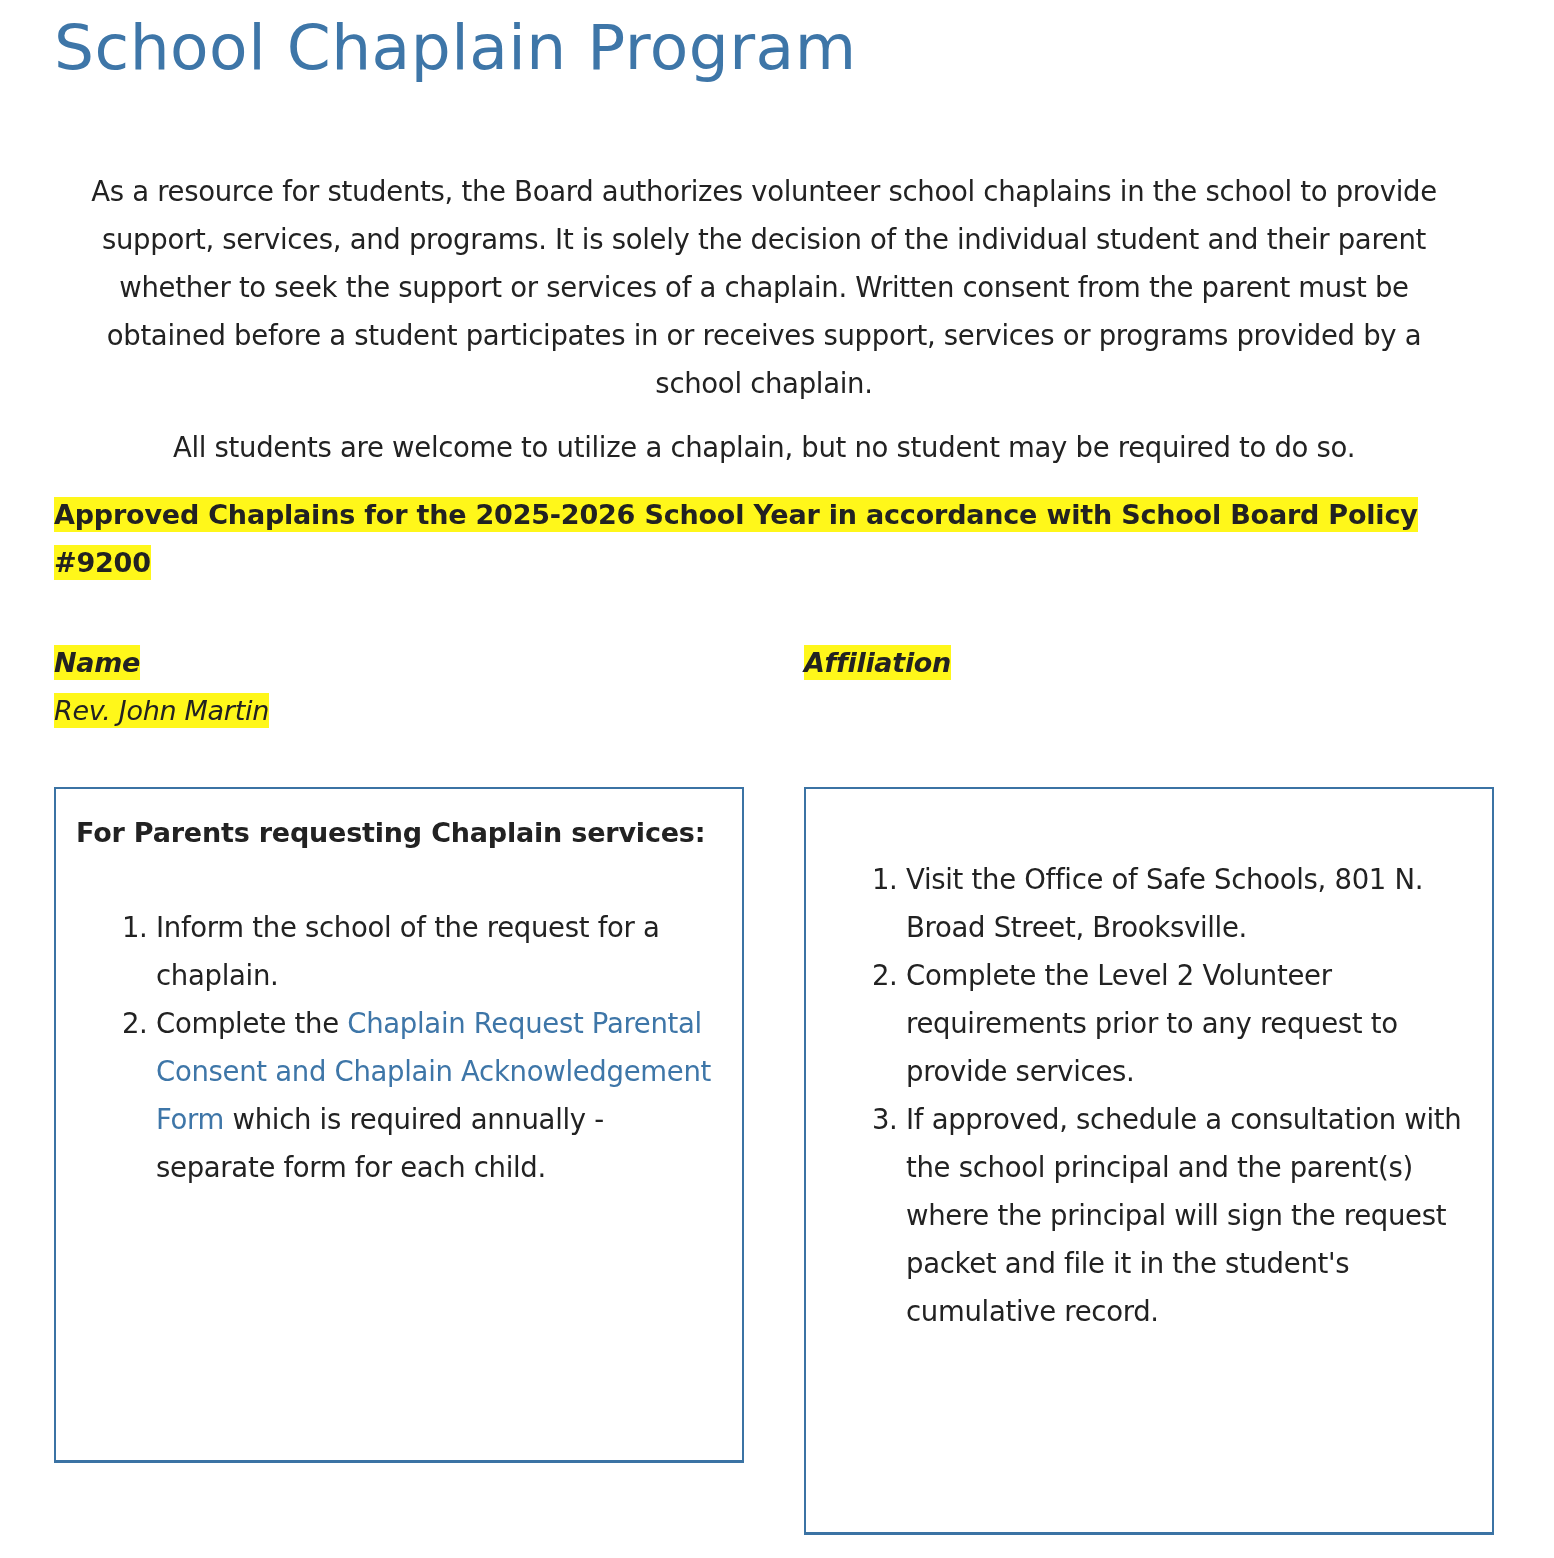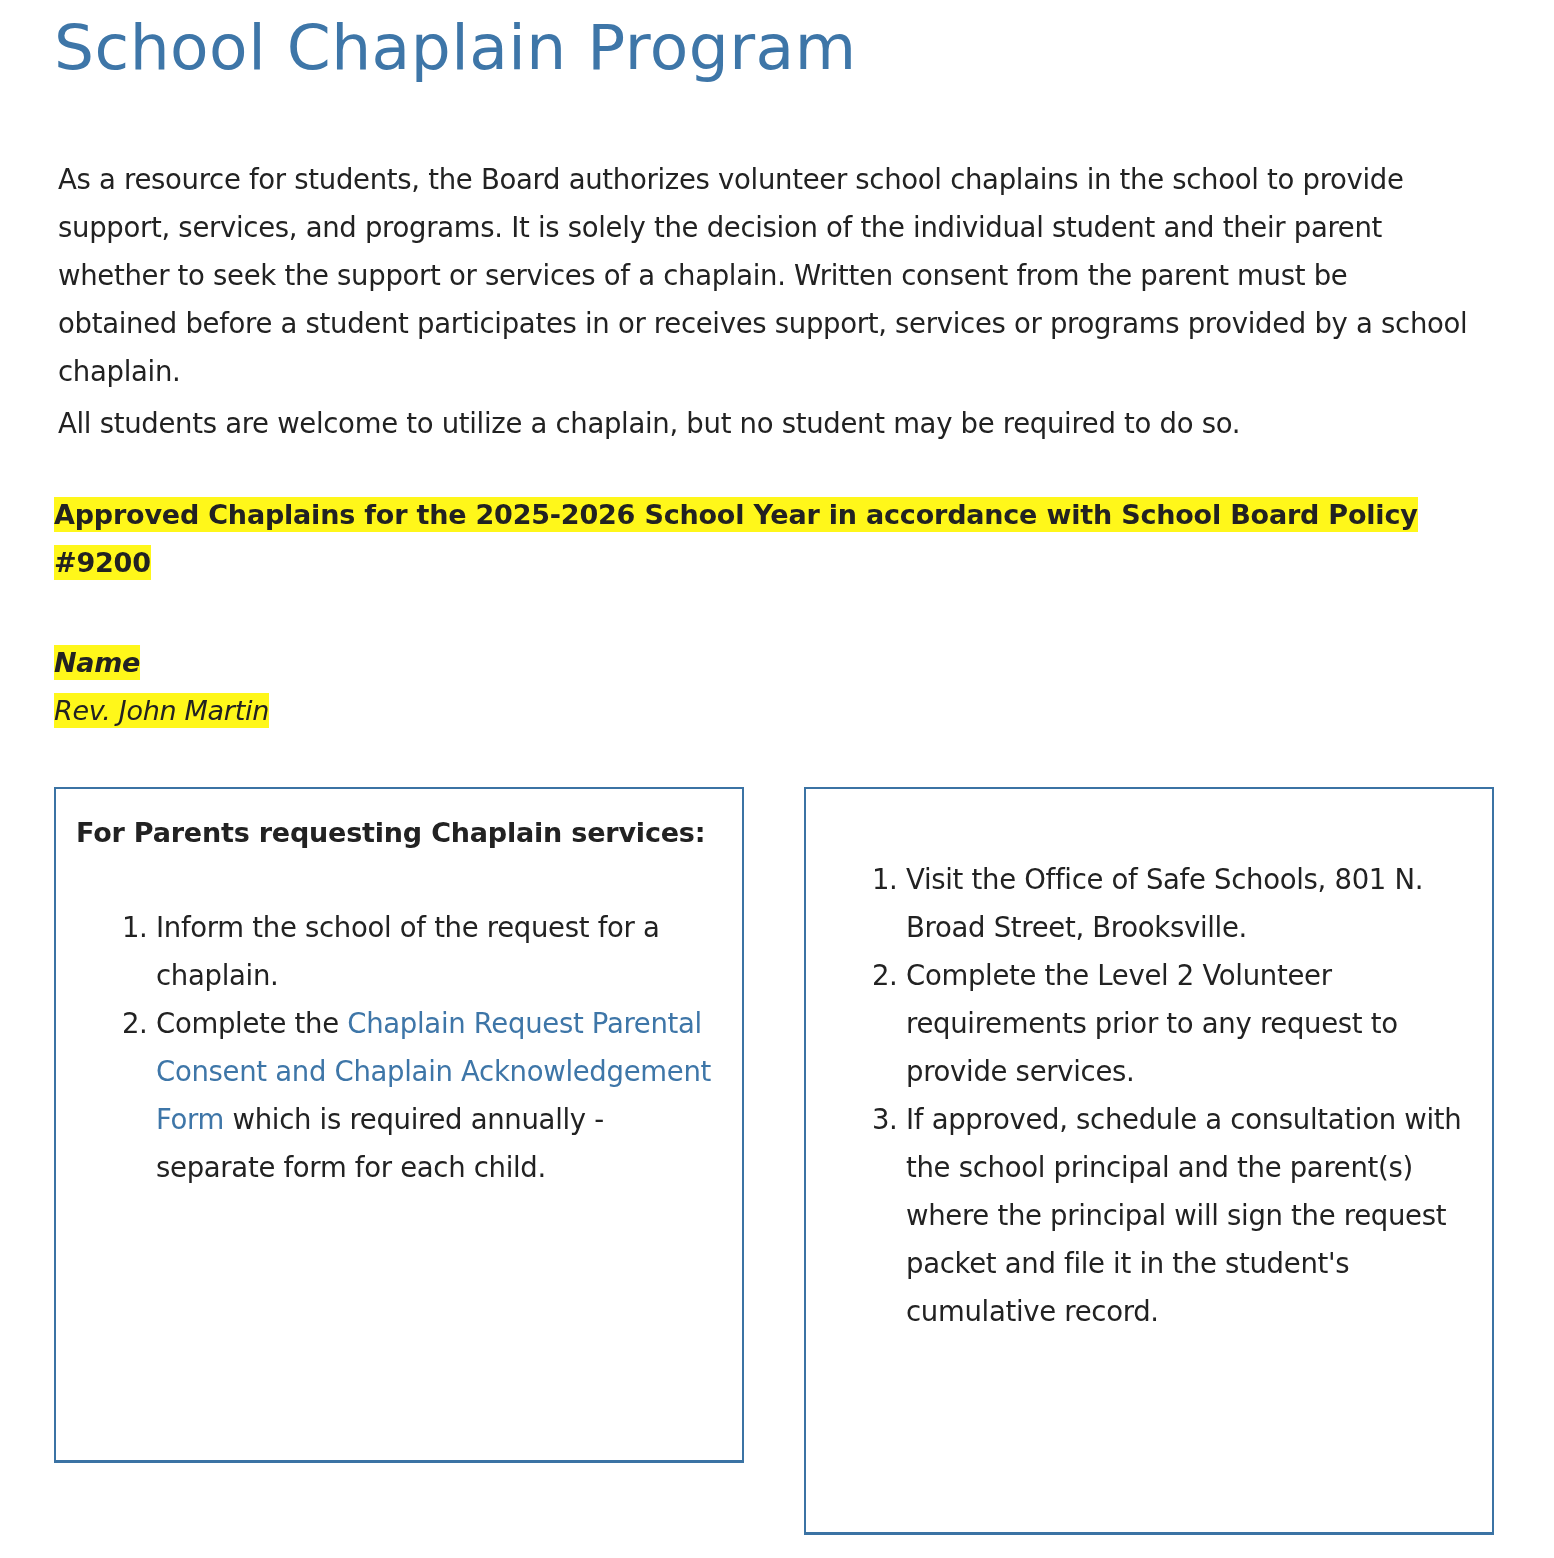--- a/index.html
+++ b/index.html
@@ -37,21 +37,21 @@
       position: absolute;
       top: 151px;
       left: 0;
       width: 1420px;
       font-size: 27.5px;
       line-height: 48px;
       letter-spacing: -0.3px;
       color: #222222;
       margin: 0;
     }
-    .intro p { margin: 4px; }
+    .intro p { margin: 16px; text-align: center; }
     .hl {
       background: #fff71a;
       padding: 2px 0;
     }
     .approved {
       position: absolute;
       top: 491px;
       left: 0;
       width: 1440px;
       font-size: 27px;
@@ -122,20 +122,21 @@
   <p class="approved">
     <span class="hl">Approved Chaplains for the 2025-2026 School Year in accordance with School Board Policy #9200</span>
   </p>
 
   <div class="col col-name">
     <span class="head"><span class="hl">Name</span></span>
     <span class="hl">Rev. John Martin</span>
   </div>
 
   <div class="col col-aff">
+    <span class="head"><span class="hl">Affiliation</span></span>
   </div>
 
   <div class="box box-parents">
     <h3>For Parents requesting Chaplain services:</h3>
     <ol>
       <li>Inform the school of the request for a chaplain.</li>
       <li><span>Complete the </span><a class="link" href="#">Chaplain Request Parental Consent and Chaplain Acknowledgement Form</a><span> which is required annually - separate form for each child.</span></li>
     </ol>
   </div>
 

